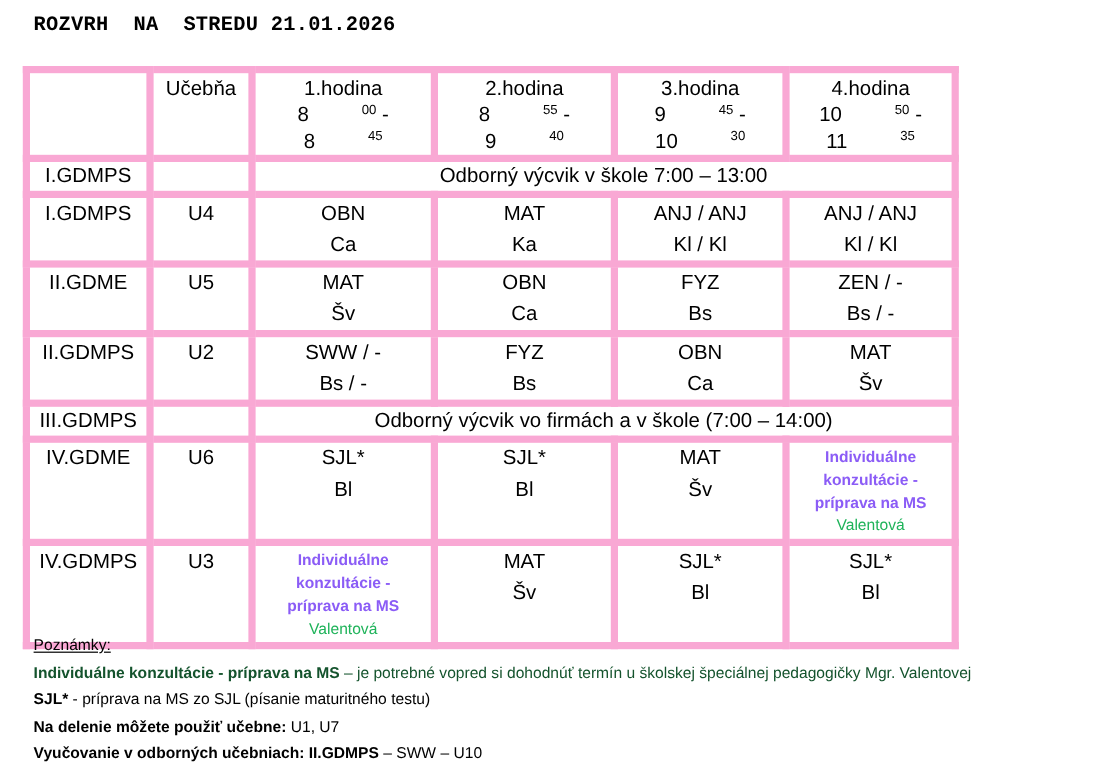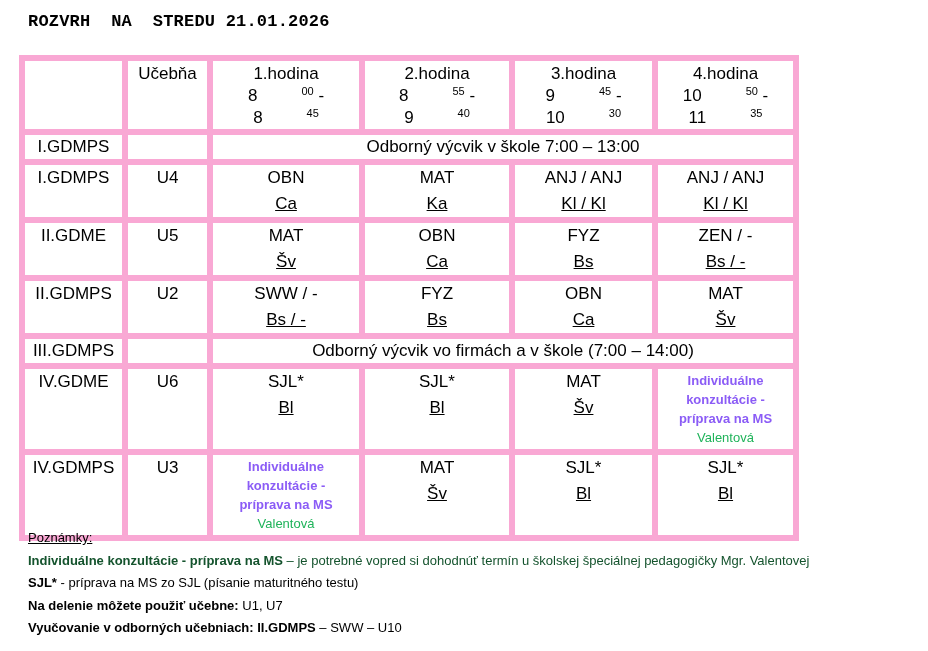--- a/index.html
+++ b/index.html
@@ -14,21 +14,21 @@
   td.cls { text-align: left; padding-left: 5px; }
   col.c0 { width: 103px; } col.c1 { width: 85px; } col.c2 { width: 152px; }
   col.c3 { width: 150px; } col.c4 { width: 143px; } col.c5 { width: 141px; }
   tr.hdr td { height: 52px; padding-top: 2px; }
   tr.hdr td .t { display:block; line-height: 22px; }
   tr.thin td { height: 24px; line-height: 24px; }
   tr.std td { height: 52px; line-height: 26px; }
   tr.tall td { height: 78px; }
   sup { font-size: 11px; vertical-align: 6px; line-height: 0; padding-left: 44px; }
   .subj { font-weight: normal; display: block; }
-  .teach { display: block; text-decoration: underline; }
+  .teach { display: block; }
   .green { color: #14532d; }
   .ik { font-size: 13px; line-height: 19px; font-weight: bold; display: block; color: #8b5cf6; }
   .ik-t { font-size: 13px; line-height: 19px; display: block; color: #1fb35a; }
   .notes { position: absolute; left: 28px; top: 527px; font-size: 13px; line-height: 22.5px; }
   .notes .n { white-space: nowrap; }
   .u { text-decoration: underline; }
   b { font-weight: bold; }
 </style>
 </head>
 <body>

